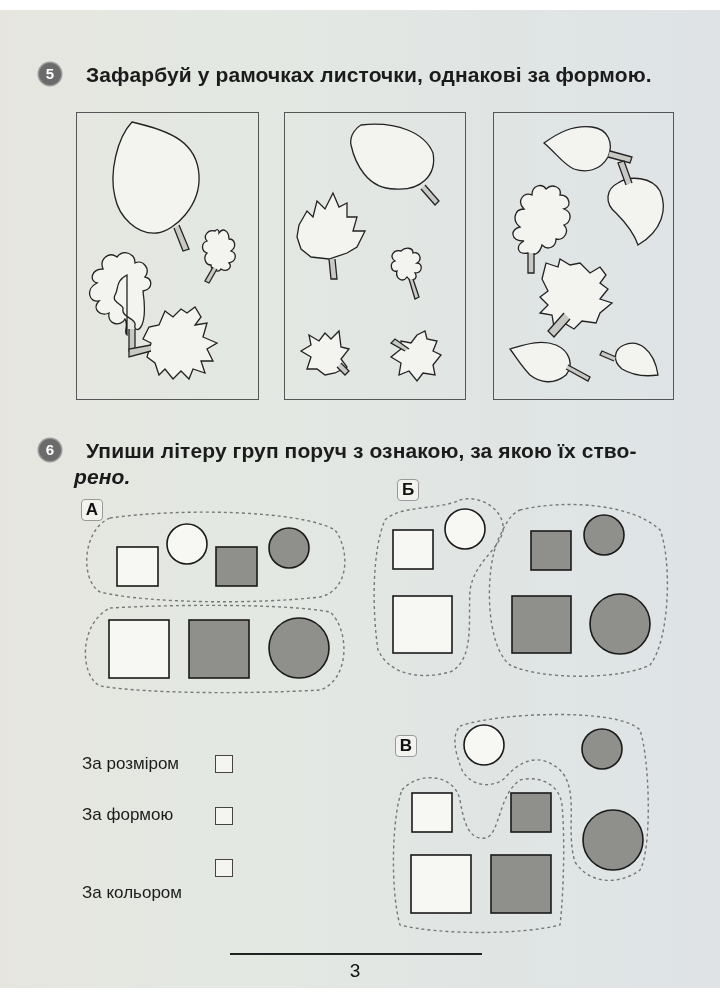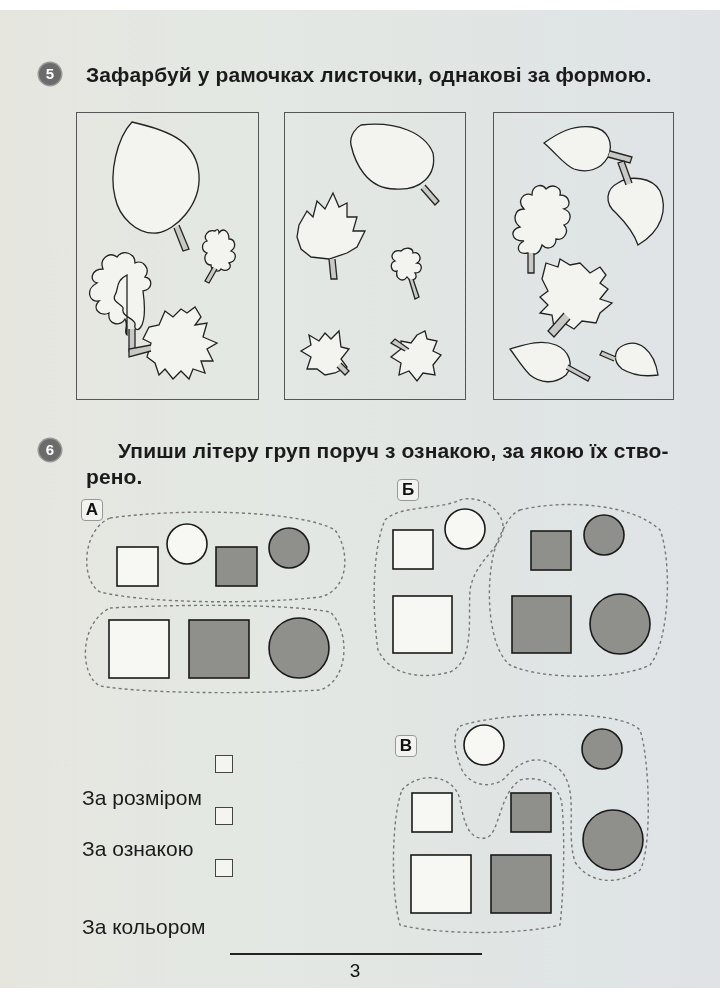--- a/index.html
+++ b/index.html
@@ -7,21 +7,21 @@
   .page { position:absolute; left:0; top:10px; width:720px; height:978px;
           background:linear-gradient(90deg,#e6e6df 0%,#e3e8e3 35%,#e0e5e4 70%,#dfe3e6 100%); }
   .badge { position:absolute; width:22px; height:22px; border-radius:50%; background:#6b6b6b;
            color:#fff; font-weight:bold; font-size:15px; line-height:22px; text-align:center;
            box-shadow:0 0 0 1.5px #9a9a9a; font-family:"Liberation Sans", sans-serif; }
   .task-title { position:absolute; font-weight:bold; font-size:21px; color:#1b1b1b; letter-spacing:0.1px; }
   .frame { position:absolute; border:1.2px solid #555; box-sizing:border-box; }
   .frame svg { position:absolute; left:0; top:0; }
   .letter { position:absolute; width:20px; height:20px; border:1.5px solid #999; border-radius:4px;
             background:#f2f2ee; font-weight:bold; font-size:17px; line-height:20px; text-align:center; color:#111; }
-  .crit-label { position:absolute; font-size:21px; color:#1b1b1b;margin-top:32px; }
+  .crit-label { position:absolute; font-size:17px; color:#1b1b1b; }
   .crit-box { position:absolute; width:18px; height:18px; border:1.5px solid #444; background:#f4f4f0; box-sizing:border-box; }
   .footer-line { position:absolute; left:230px; top:953px; width:252px; height:2px; background:#222; }
   .page-num { position:absolute; left:340px; top:960px; width:30px; text-align:center; font-size:19px; color:#111; }
   svg.shapes { position:absolute; left:0; top:0; }
 </style>
 </head>
 <body>
 
 <div class="page"></div>
 
@@ -101,22 +101,22 @@
       <path d="M74,252 L96,264 L94,268 L72,256" fill="#c8c8c4"></path>
     </g>
     <g fill="#f3f4f0" stroke="#222" stroke-width="1.3">
       <path d="M164,262 C150,264 138,262 128,256 C118,248 120,236 130,232 C144,226 160,236 164,262 Z"></path>
       <path d="M122,244 L108,238 L106,242 L120,248" fill="#c8c8c4"></path>
     </g>
   </svg>
 </div>
 
 <div class="badge" style="left:39px;top:439px;">6</div>
-<div class="task-title" style="left:86px;top:439px;margin-left:32px;">Упиши літеру груп поруч з ознакою, за якою їх ство-</div>
-<div class="task-title" style="left:86px;top:465px;">рено.</div>
+<div class="task-title" style="left:86px;top:439px;">Упиши літеру груп поруч з ознакою, за якою їх ство-</div>
+<div class="task-title" style="left:74px;top:465px;font-style:italic;">рено.</div>
 
 <div class="letter" style="left:81px;top:499px;">А</div>
 <div class="letter" style="left:397px;top:479px;">Б</div>
 <div class="letter" style="left:395px;top:735px;">В</div>
 
 <svg class="shapes" width="720" height="1000" viewBox="0 0 720 1000">
   <g fill="none" stroke="#777" stroke-width="1.4" stroke-dasharray="3,3">
 
     <path d="M110,518 C180,508 300,510 335,530 C350,550 350,590 320,597 C260,604 150,604 100,592 C80,580 82,530 110,518 Z"></path>
     <path d="M110,608 C180,604 290,604 330,612 C350,630 350,680 320,690 C250,694 150,694 100,686 C80,676 78,624 110,608 Z"></path>
@@ -149,19 +149,19 @@
   <circle cx="602" cy="749" r="20" fill="#8f8f8c" stroke="#1a1a1a" stroke-width="1.6"></circle>
   <rect x="412" y="793" width="40" height="39" fill="#f7f7f4" stroke="#1a1a1a" stroke-width="1.6"></rect>
   <rect x="511" y="793" width="40" height="39" fill="#8f8f8c" stroke="#1a1a1a" stroke-width="1.6"></rect>
   <circle cx="613" cy="840" r="30" fill="#8f8f8c" stroke="#1a1a1a" stroke-width="1.6"></circle>
   <rect x="411" y="855" width="60" height="58" fill="#f7f7f4" stroke="#1a1a1a" stroke-width="1.6"></rect>
   <rect x="491" y="855" width="60" height="58" fill="#8f8f8c" stroke="#1a1a1a" stroke-width="1.6"></rect>
 </svg>
 
 <div class="crit-label" style="left:82px;top:754px;">За розміром</div>
 <div class="crit-box" style="left:215px;top:755px;"></div>
-<div class="crit-label" style="left:82px;top:805px;">За ознакою</div>
+<div class="crit-label" style="left:82px;top:805px;">За формою</div>
 <div class="crit-box" style="left:215px;top:807px;"></div>
 <div class="crit-label" style="left:82px;top:883px;">За кольором</div>
 <div class="crit-box" style="left:215px;top:859px;"></div>
 
 <div class="footer-line"></div>
 <div class="page-num">3</div>
 
 </body></html>

